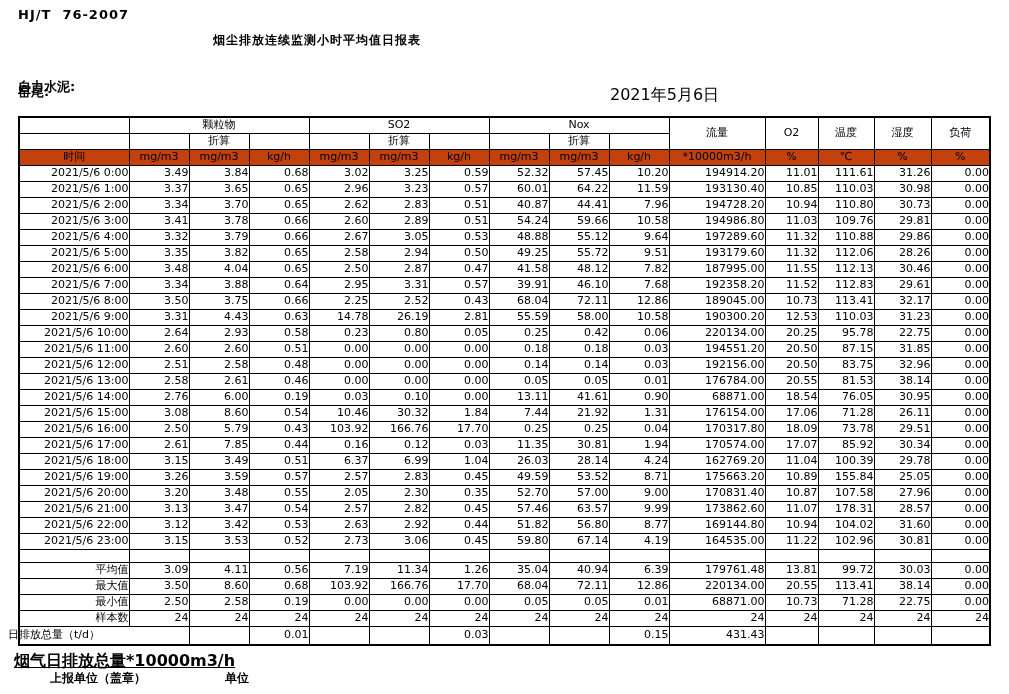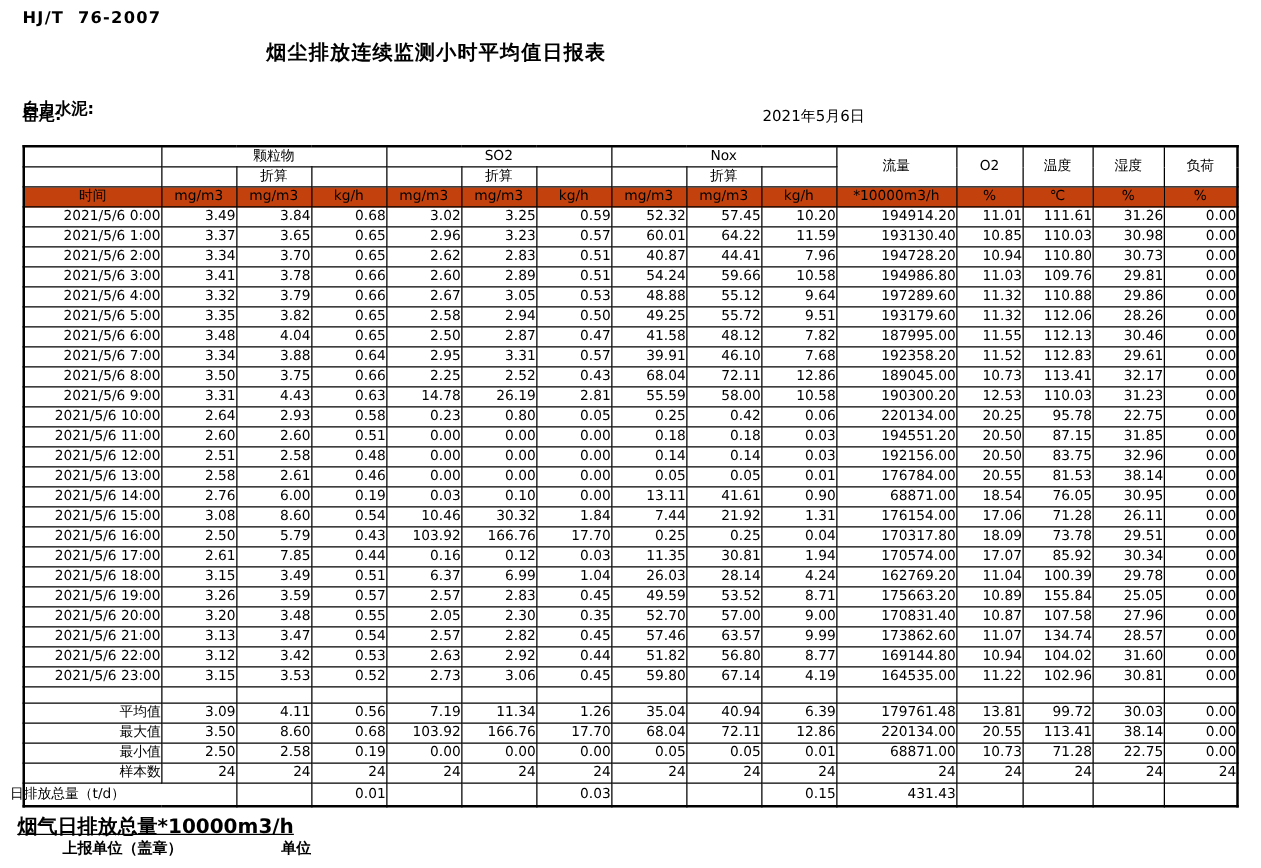--- a/index.html
+++ b/index.html
@@ -4,24 +4,24 @@
 <style>
   html, body { margin: 0; padding: 0; }
   body {
     width: 1009px; height: 694px;
     background: #ffffff; color: #000000;
     font-family: "DejaVu Sans", "Liberation Sans", sans-serif;
     position: relative; overflow: hidden;
   }
   .abs { position: absolute; white-space: pre; }
   .std-code  { left: 18px;  top: 7px;  font-size: 13px; font-weight: bold; letter-spacing: 1px; }
-  .title     { left: 213px; top: 32px; font-size: 16px; font-weight: bold; letter-spacing: 1px; }
+  .title     { left: 213px; top: 32px; font-size: 12px; font-weight: bold; letter-spacing: 1px; }
   .company   { left: 18px;  top: 78px; font-size: 13px; font-weight: bold; }
   .site      { left: 18px;  top: 83px; font-size: 13px; font-weight: bold; }
-  .date      { left: 610px; top: 85px; font-size: 12px; }
+  .date      { left: 610px; top: 85px; font-size: 16px; }
   .foot-note { left: 14px;  top: 651px; font-size: 16px; font-weight: bold; text-decoration: underline; }
   .foot-rep  { left: 14px;  top: 670px; font-size: 12px; font-weight: bold; margin-left: 36px; }
   .foot-unit { left: 225px; top: 670px; font-size: 12px; font-weight: bold; }
 
   table.report {
     position: absolute; left: 18px; top: 116px;
     border-collapse: collapse; table-layout: fixed;
     width: 971px; border: 2px solid #000;
   }
   table.report td {
@@ -475,21 +475,21 @@
         <td class="num-cell">3.47</td>
         <td class="num-cell">0.54</td>
         <td class="num-cell">2.57</td>
         <td class="num-cell">2.82</td>
         <td class="num-cell">0.45</td>
         <td class="num-cell">57.46</td>
         <td class="num-cell">63.57</td>
         <td class="num-cell">9.99</td>
         <td class="num-cell">173862.60</td>
         <td class="num-cell">11.07</td>
-        <td class="num-cell">134.74</td>
+        <td class="num-cell">178.31</td>
         <td class="num-cell">28.57</td>
         <td class="num-cell">0.00</td>
       </tr>
       <tr>
         <td class="time-cell">2021/5/6 22:00</td>
         <td class="num-cell">3.12</td>
         <td class="num-cell">3.42</td>
         <td class="num-cell">0.53</td>
         <td class="num-cell">2.63</td>
         <td class="num-cell">2.92</td>

